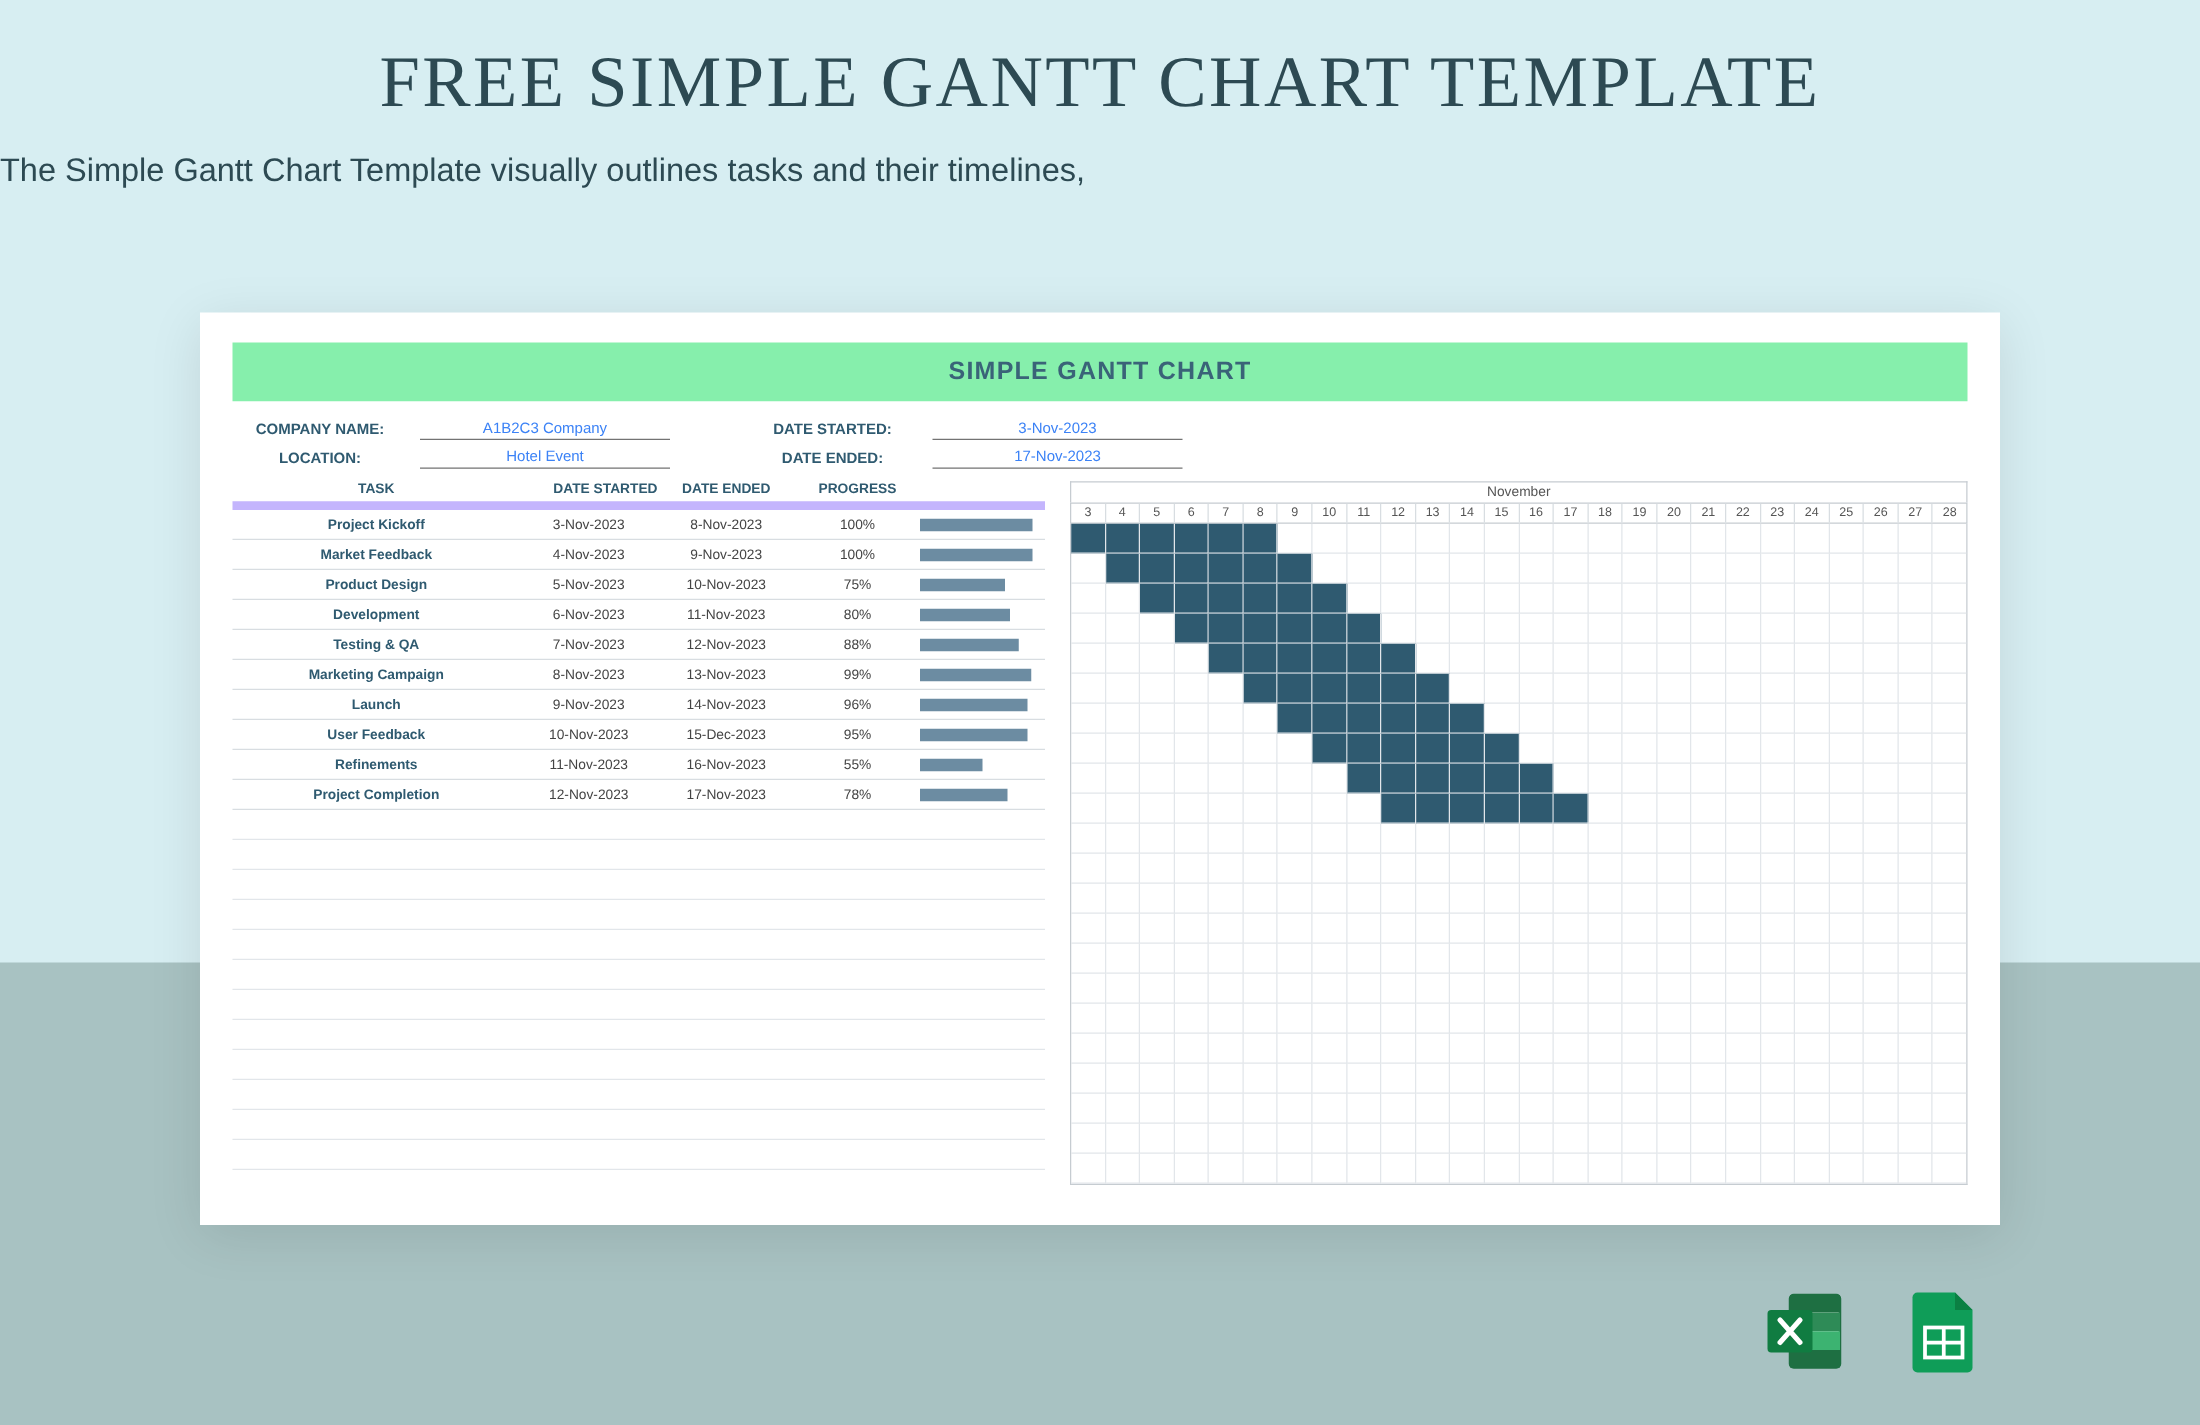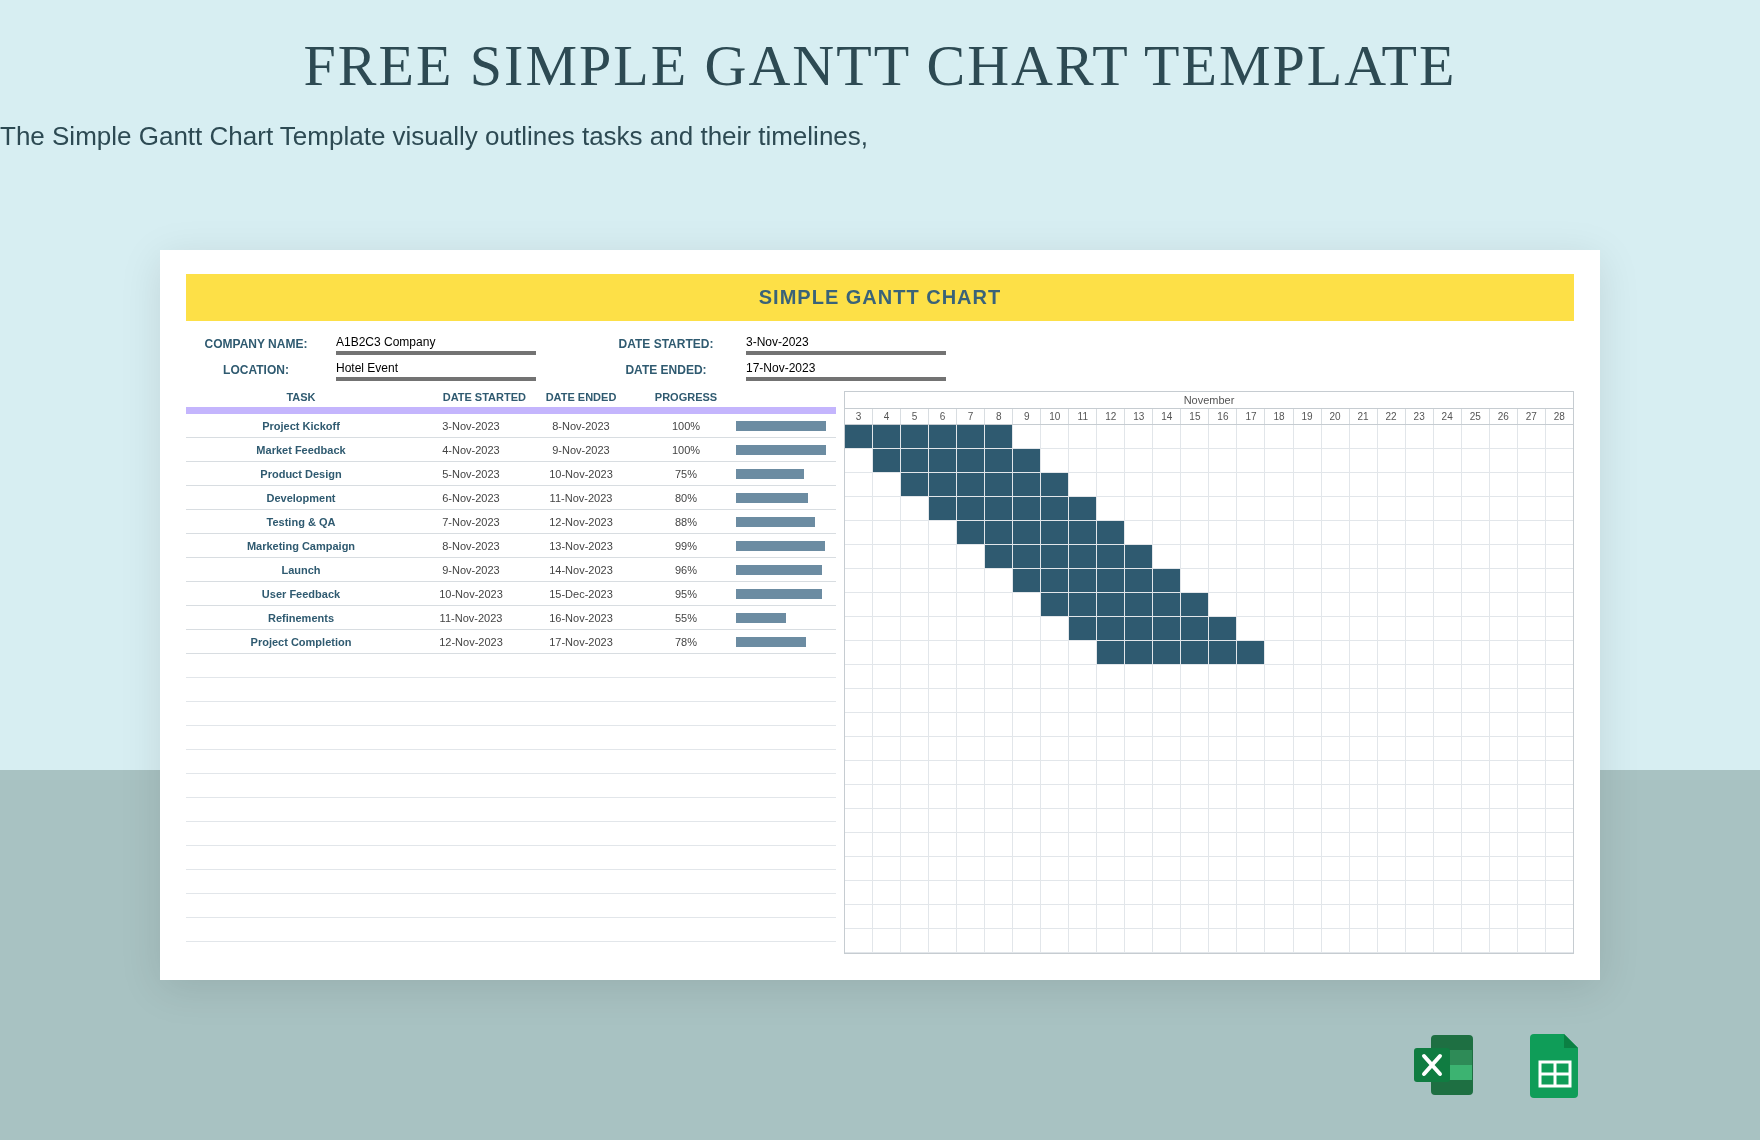--- a/index.html
+++ b/index.html
@@ -38,21 +38,21 @@
     position: absolute;
     left: 160px;
     top: 250px;
     width: 1440px;
     height: 730px;
     background: #fff;
     box-shadow: 0 8px 40px rgba(0,0,0,.10);
     padding: 24px 26px;
   }
   .chart-title-band {
-    background: #fde047;
+    background: #86efac;
     color: #3a6378;
     font-weight: 700;
     font-size: 20px;
     letter-spacing: 1px;
     text-align: center;
     padding: 12px 0;
   }
   .meta {
     display: flex;
     gap: 60px;
@@ -63,28 +63,29 @@
   .meta-row { display: flex; align-items: center; }
   .meta-label {
     width: 150px;
     text-align: center;
     color: #2f5a70;
     font-weight: 700;
     padding-right: 10px;
   }
   .meta-value {
     width: 200px;
-    border-bottom: 4px solid #737373;
+    text-align: center;
+    border-bottom: 1px solid #737373;
     padding: 2px 0;
-    color: #000000;
+    color: #3b82f6;
   }
 
   .body-row { display: flex; margin-top: 10px; }
   .left-pane { width: 650px; }
-  .right-pane { flex: 1; margin-left: 8px; border-radius: 24px; }
+  .right-pane { flex: 1; margin-left: 20px; border-radius: 24px; }
 
   .thead {
     display: flex;
     font-size: 11px;
     font-weight: 700;
     color: #2f5a70;
     border-bottom: 7px solid #c4b5fd;
     padding-bottom: 4px;
   }
   .col-task { width: 230px; text-align: center; }

